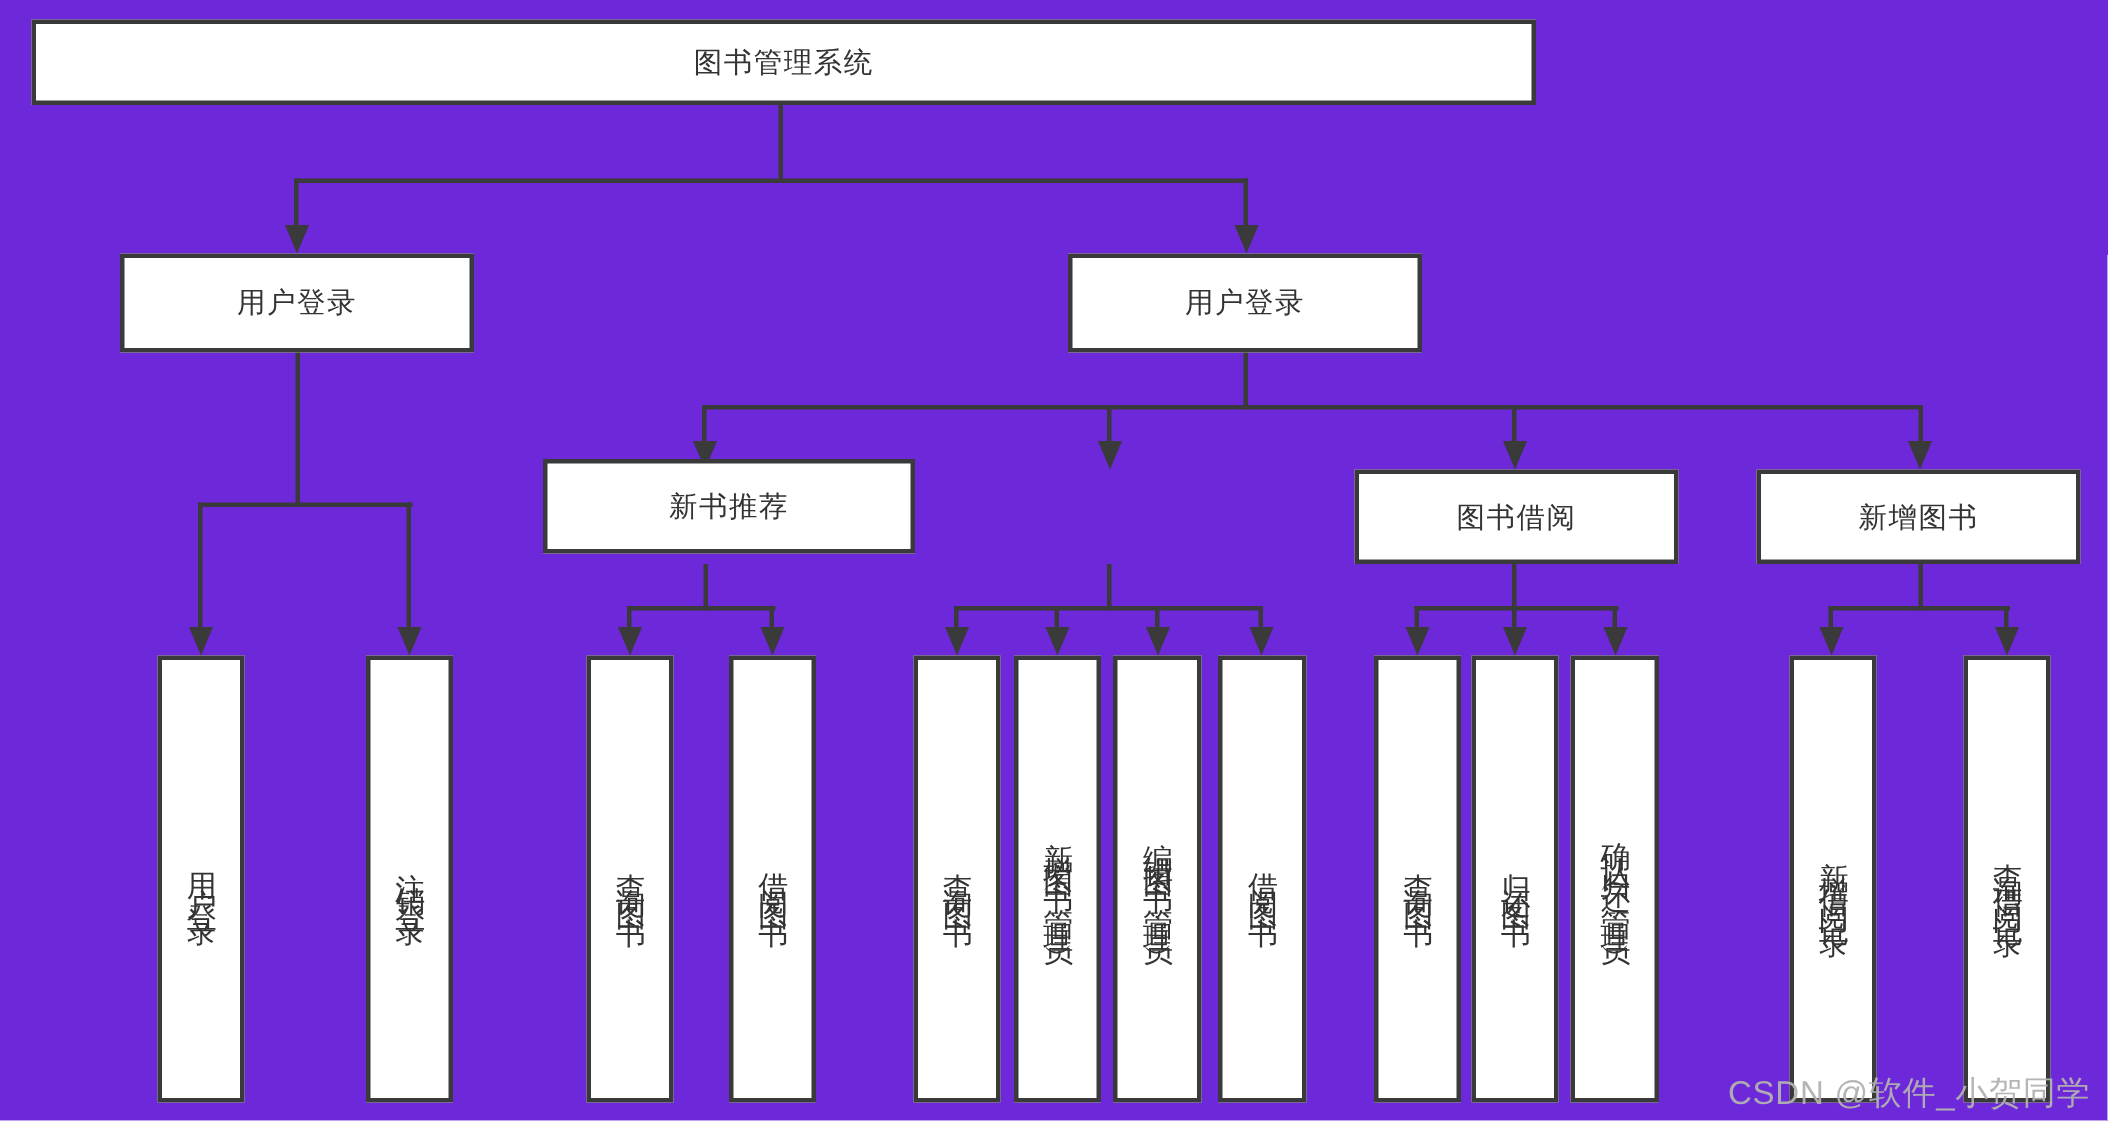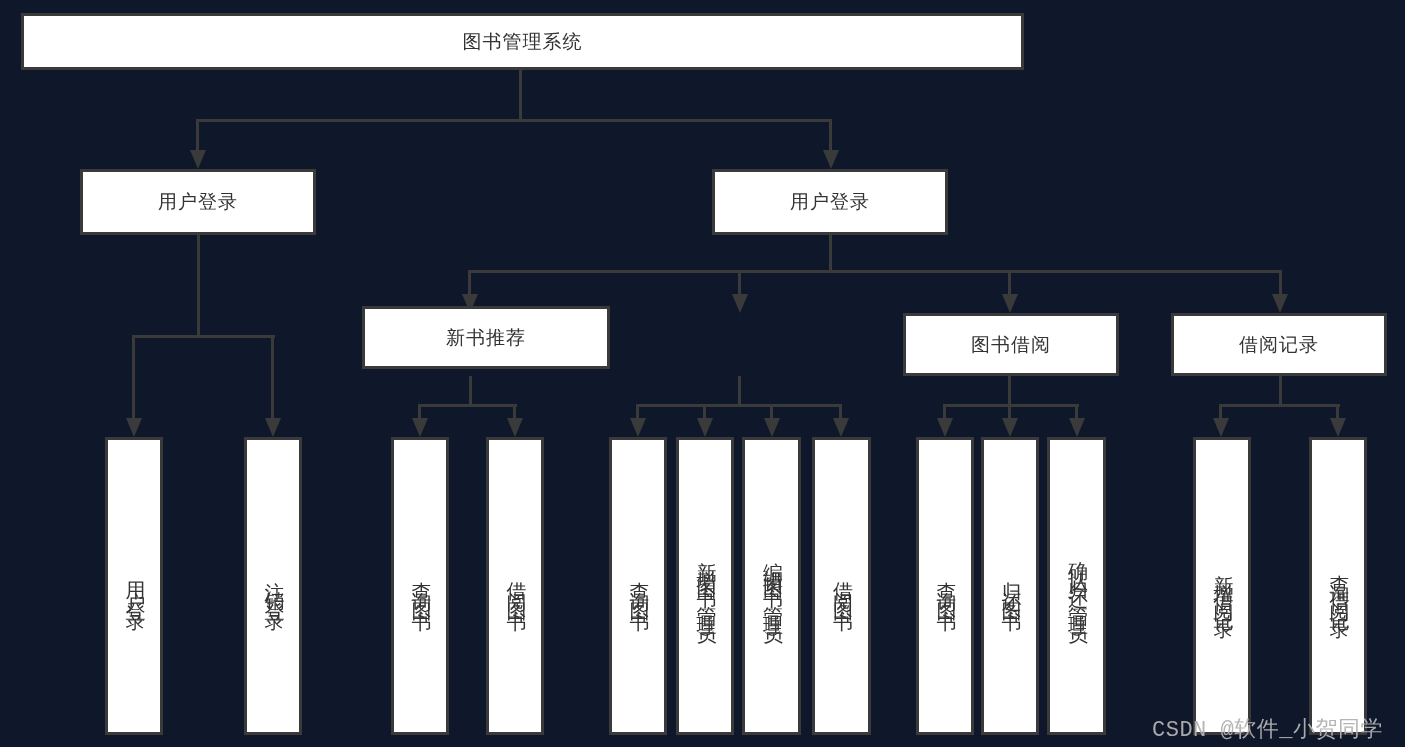--- a/index.html
+++ b/index.html
@@ -1,18 +1,18 @@
 <!DOCTYPE html>
 <html><head>
 <meta charset="utf-8">
 <style>
   html,body{margin:0;padding:0;background:#ffffff;}
   #canvas{
-    position:relative;width:1405px;height:747px;background:#0f172a;
-    font-family:Liberation Mono, monospace;overflow:hidden;
+    position:relative;width:1405px;height:747px;background:#6d28d9;
+    font-family:Liberation Sans, sans-serif;overflow:hidden;
   }
   .box{
     position:absolute;box-sizing:border-box;background:#ffffff;
     border:3px solid #3a3a3a;display:flex;align-items:center;justify-content:center;
     color:#333333;z-index:2;
   }
   .hlabel{font-size:19px;letter-spacing:1px;color:#333333;}
   .leaf{top:437px;height:298px;}
   .vtext{
     writing-mode:vertical-rl;text-orientation:mixed;
@@ -72,21 +72,21 @@
   <div class="vl" style="left:1279px;top:270px;height:26px"></div>
   <div class="ah" style="left:1272px;top:294px"></div>
 
   <div class="box" style="left:362px;top:306px;width:248px;height:63px">
     <span class="hlabel">新书推荐</span>
   </div>
   <div class="box" style="left:903px;top:313px;width:216px;height:63px">
     <span class="hlabel">图书借阅</span>
   </div>
   <div class="box" style="left:1171px;top:313px;width:216px;height:63px">
-    <span class="hlabel">借阅记录</span>
+    <span class="hlabel">新增图书</span>
   </div>
 
   <div class="vl" style="left:469px;top:376px;height:31px"></div>
   <div class="hl" style="left:418px;top:404px;width:99px"></div>
   <div class="vl" style="left:418px;top:404px;height:16px"></div>
   <div class="ah" style="left:412px;top:418px"></div>
   <div class="vl" style="left:513px;top:404px;height:16px"></div>
   <div class="ah" style="left:507px;top:418px"></div>
 
   <div class="vl" style="left:738px;top:376px;height:31px"></div>

